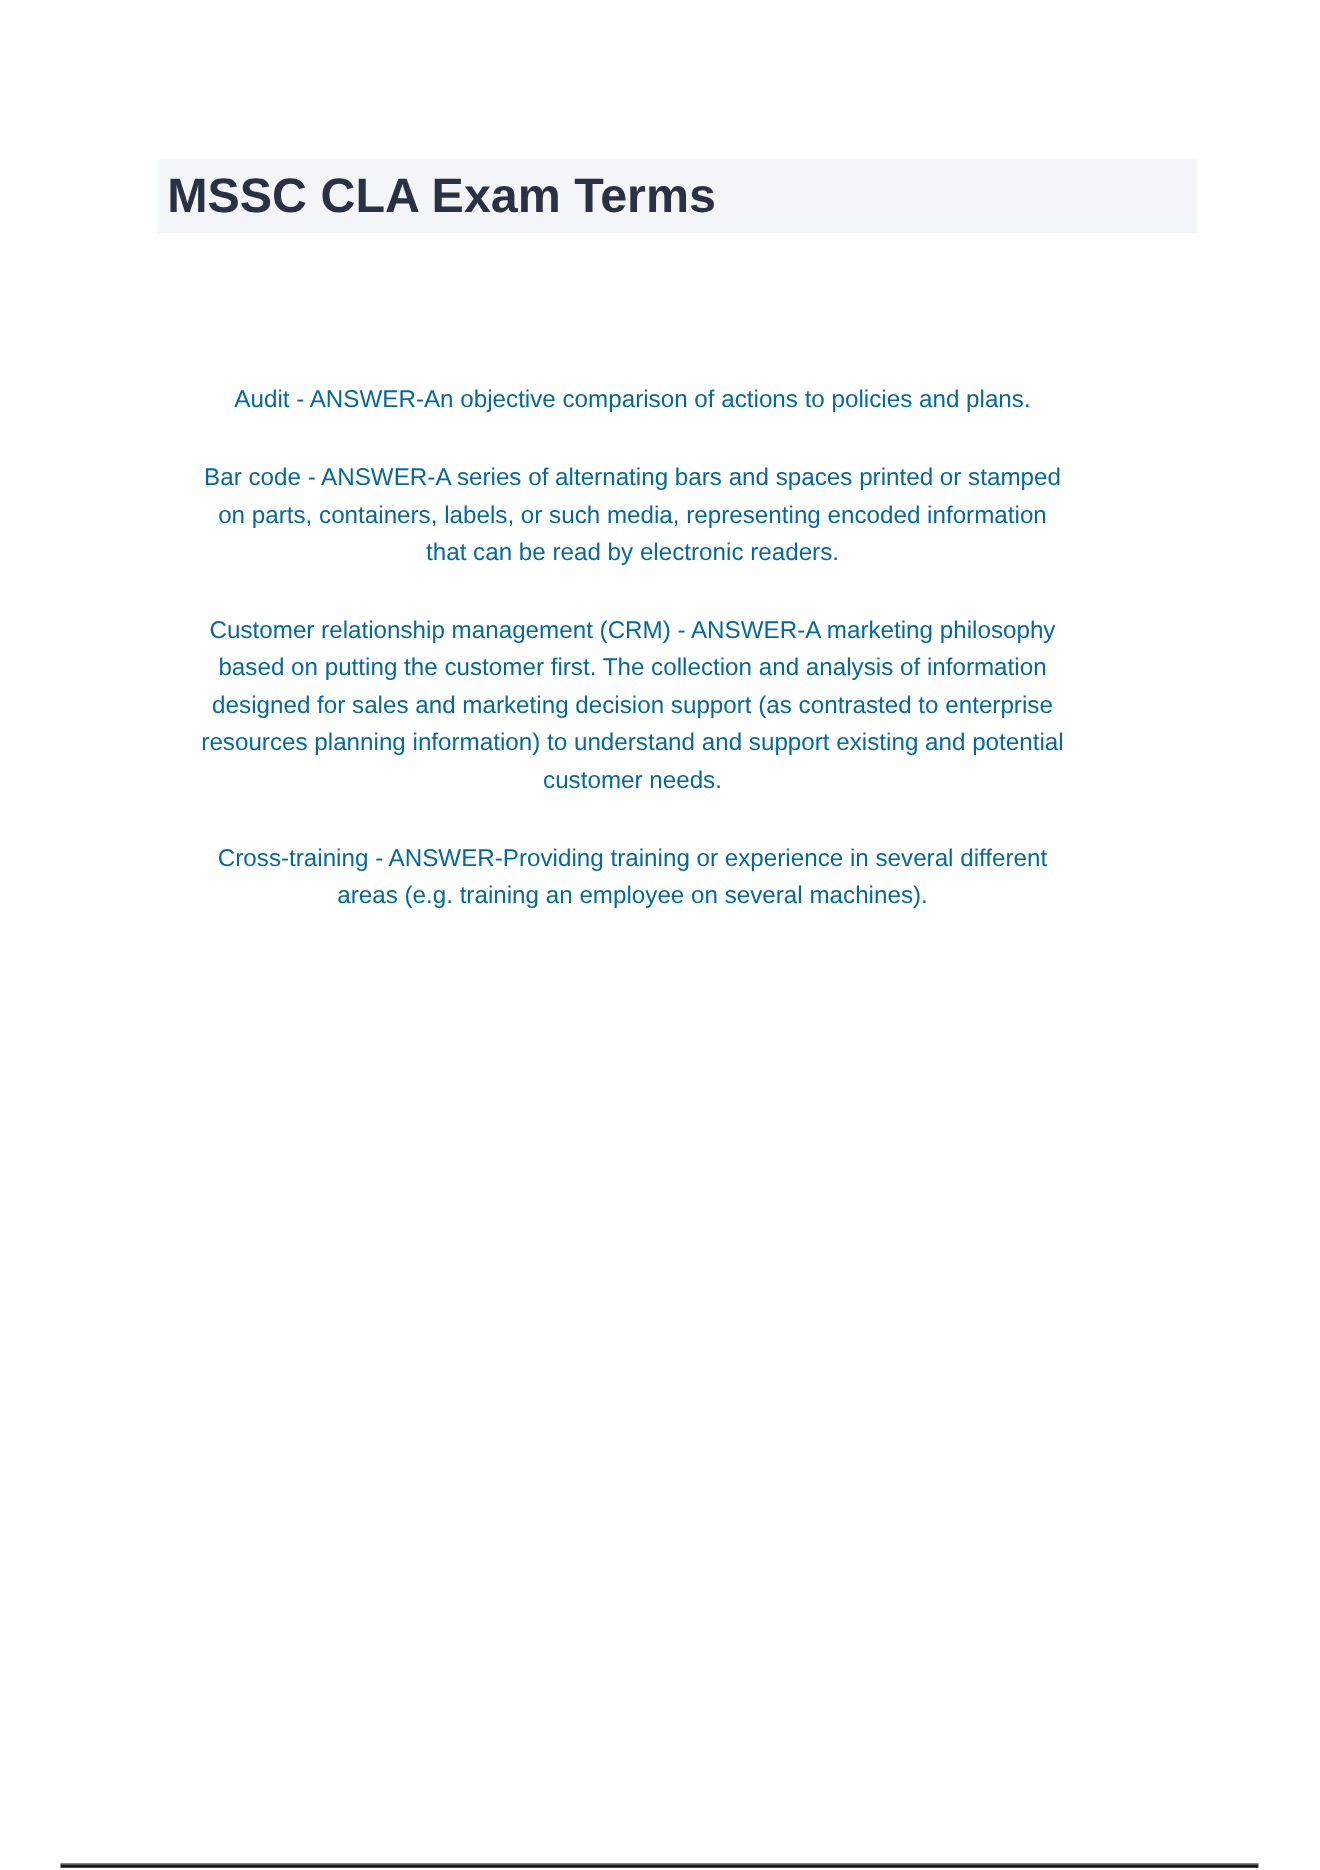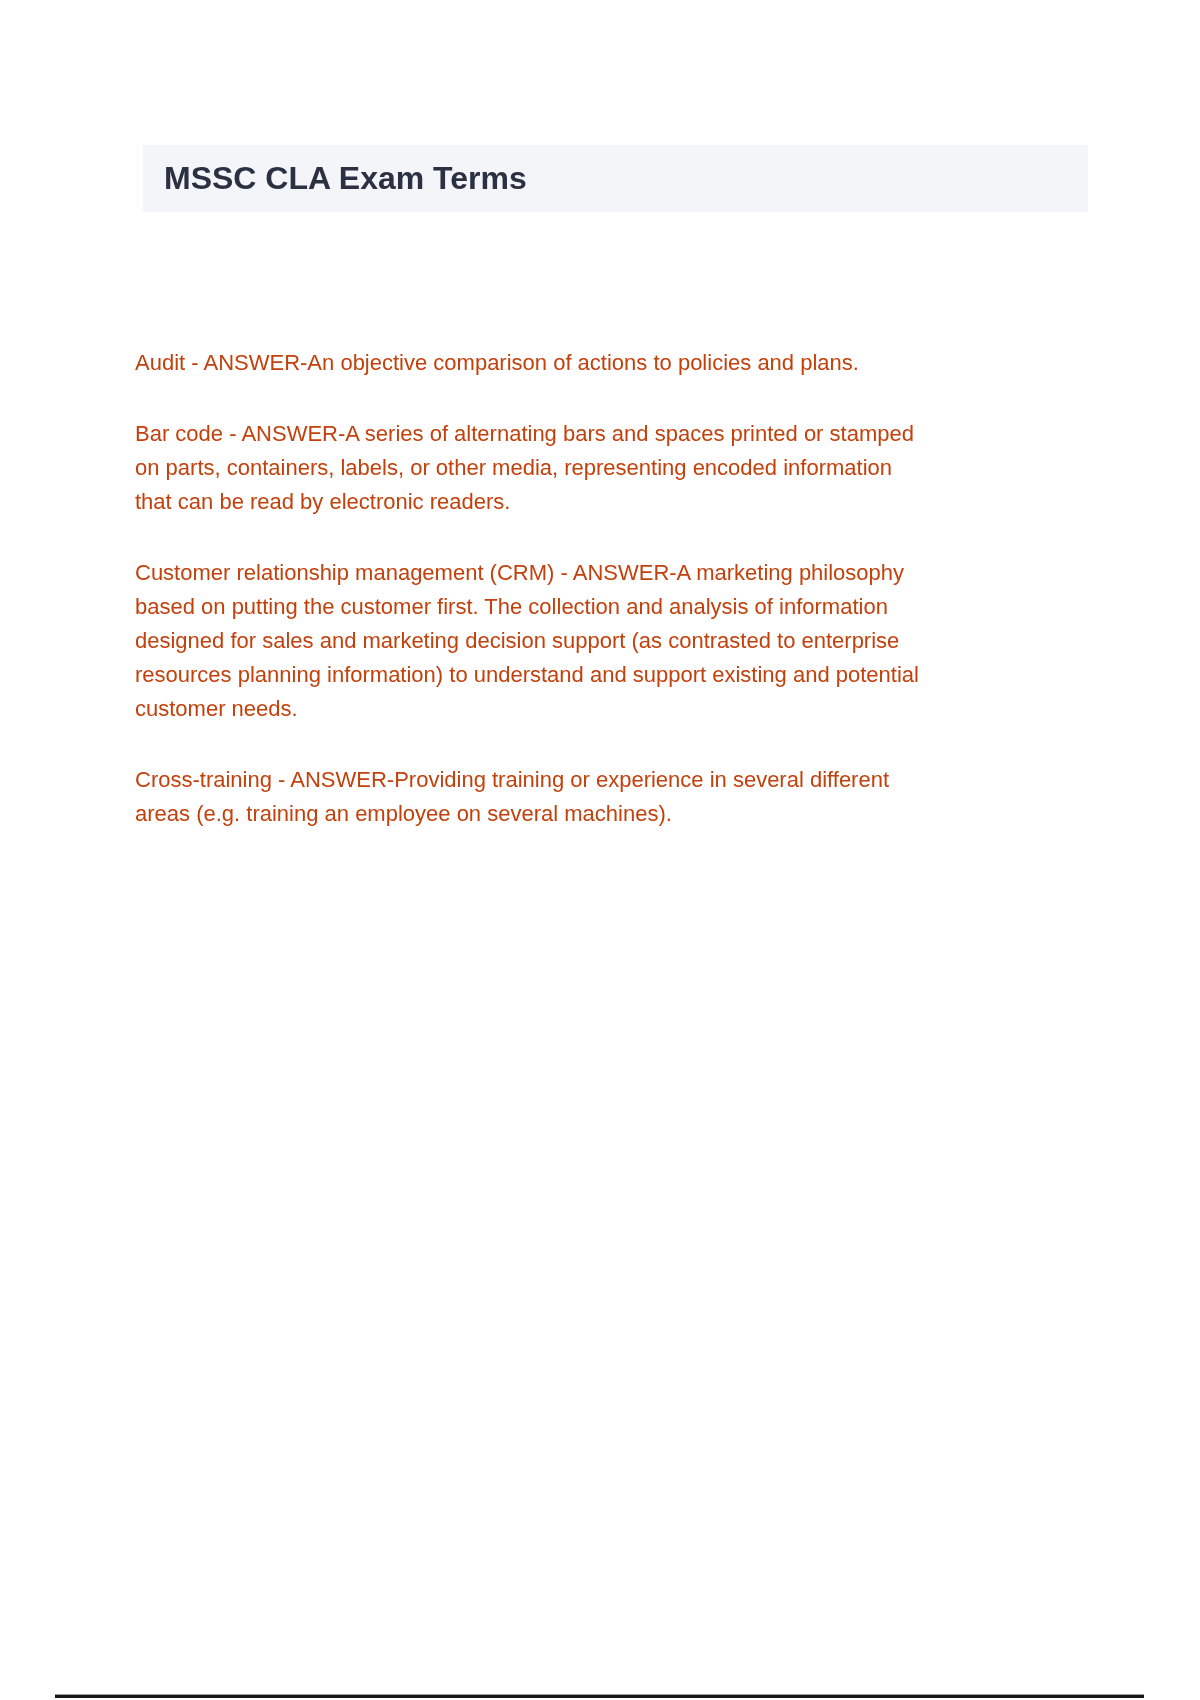--- a/index.html
+++ b/index.html
@@ -18,35 +18,36 @@
     position: absolute;
     left: 143px;
     top: 145px;
     width: 945px;
     height: 67px;
     background: #f4f5f9;
     display: flex;
     align-items: center;
   }
   .title-banner h1 {
-    margin: 12px;
+    margin: 0;
     padding-left: 9px;
-    font-size: 32px;
+    font-size: 44px;
     font-weight: bold;
     color: #2b3143;
     letter-spacing: 0px;
   }
   .terms-list {
     position: absolute;
     left: 135px;
     top: 346px;
     width: 880px;
     font-size: 22px;
     line-height: 34px;
-    color: #c2410c;
+    color: #0369a1;
+    text-align: center;
   }
   .terms-list p {
     margin: 0 0 37px 0;
     white-space: pre-line;
   }
   .bottom-rule {
     position: absolute;
     left: 55px;
     top: 1694px;
     width: 1089px;
@@ -58,21 +59,21 @@
 </head>
 <body>
 
 <header class="title-banner">
   <h1>MSSC CLA Exam Terms</h1>
 </header>
 
 <main class="terms-list">
   <p>Audit - ANSWER-An objective comparison of actions to policies and plans.</p>
   <p>Bar code - ANSWER-A series of alternating bars and spaces printed or stamped
-on parts, containers, labels, or other media, representing encoded information
+on parts, containers, labels, or such media, representing encoded information
 that can be read by electronic readers.</p>
   <p>Customer relationship management (CRM) - ANSWER-A marketing philosophy
 based on putting the customer first. The collection and analysis of information
 designed for sales and marketing decision support (as contrasted to enterprise
 resources planning information) to understand and support existing and potential
 customer needs.</p>
   <p>Cross-training - ANSWER-Providing training or experience in several different
 areas (e.g. training an employee on several machines).</p>
 </main>
 

